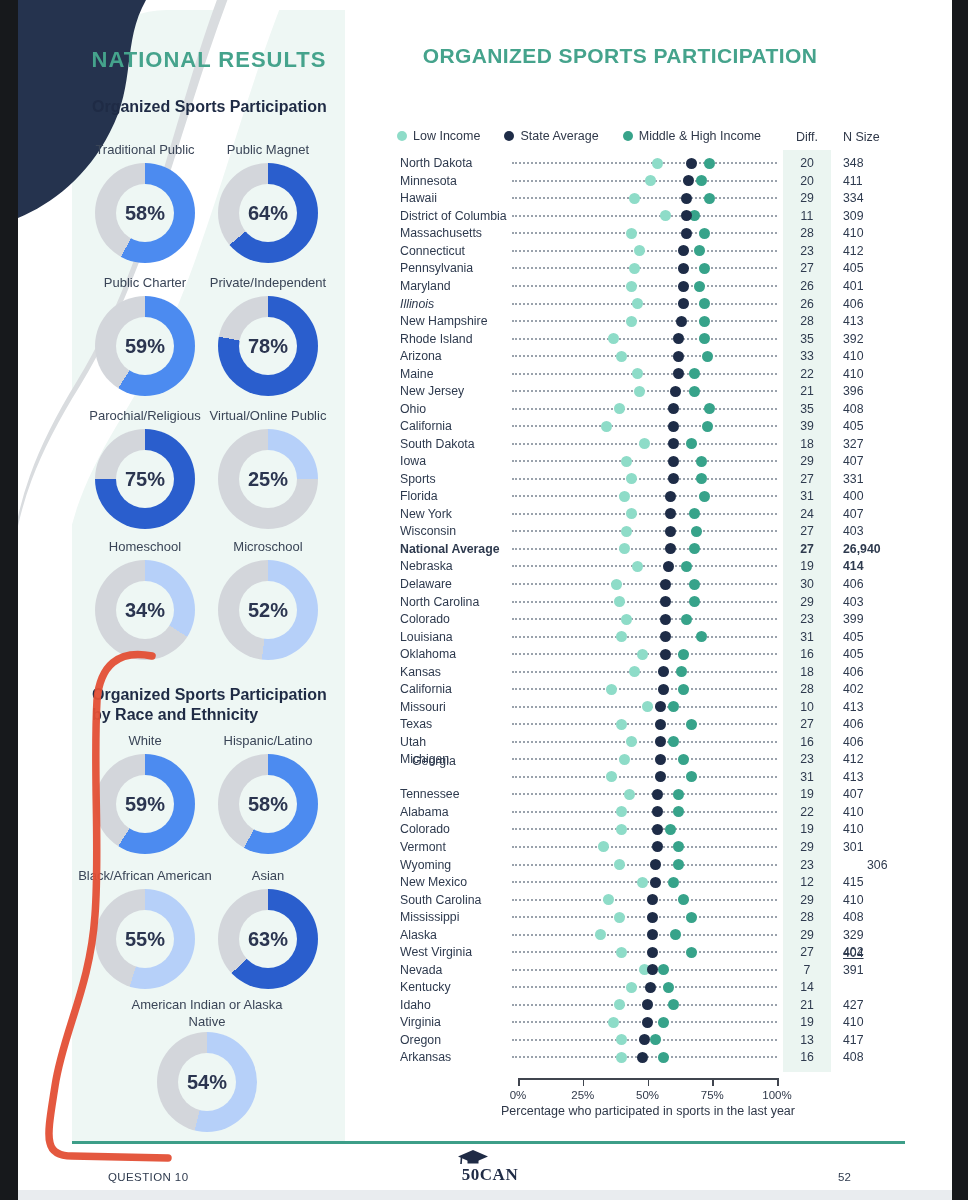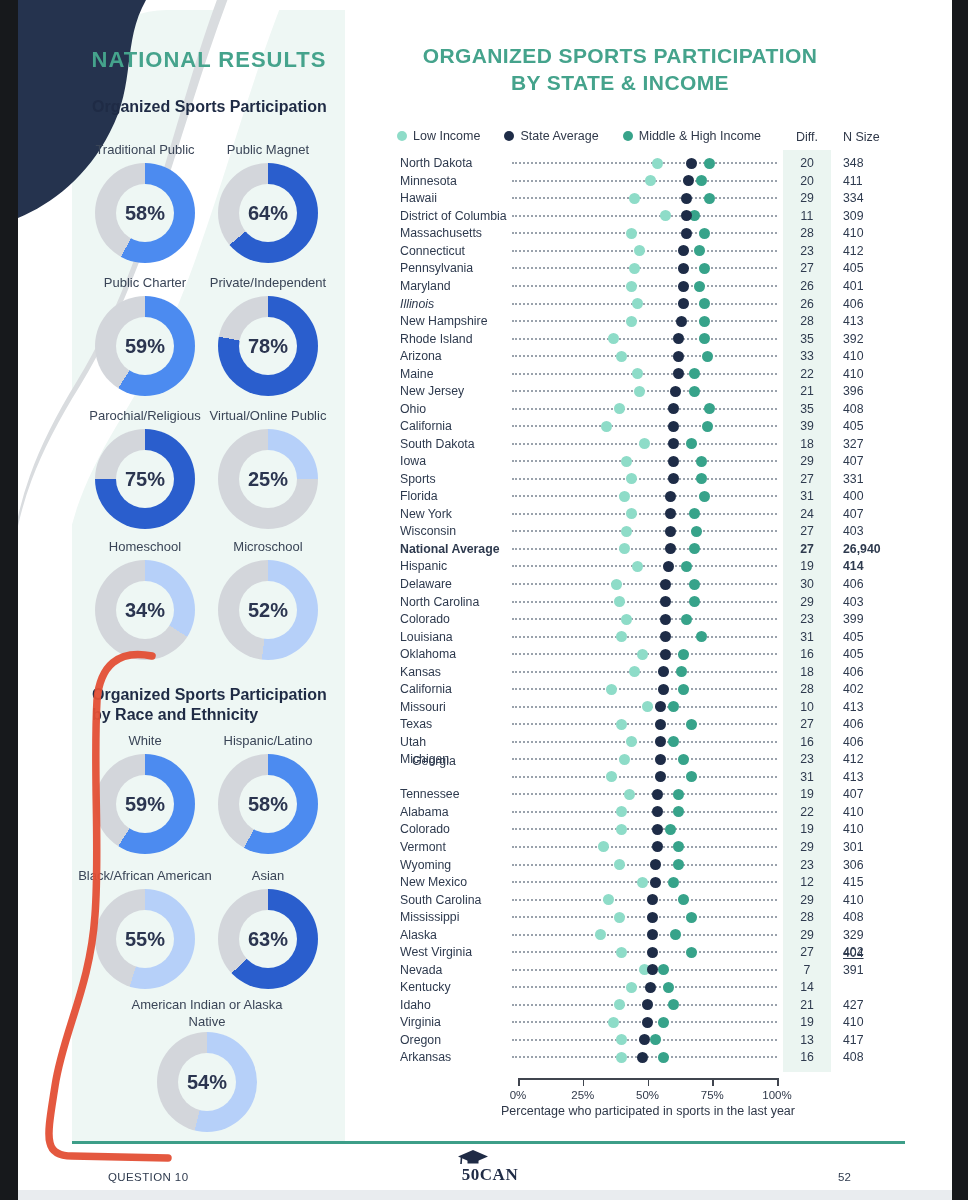--- a/index.html
+++ b/index.html
@@ -124,21 +124,20 @@
       <div class="pct">63%</div>
     </div>
     <div class="donut-label" style="left: 117px; width: 180px; top: 996px;">American Indian or Alaska Native</div>
     <div class="donut" style="left: 157px; top: 1032px; background: conic-gradient(rgb(182, 208, 249) 54%, rgb(211, 214, 219) 0deg);">
       <div class="pct">54%</div>
     </div>
   </div>
 
 <div id="chart-title">
   <div>ORGANIZED SPORTS PARTICIPATION</div>
-  <div>BY STATE &amp; INCOME</div>
 </div>
 <div id="legend">
     <div class="legend-item">
       <div class="legend-dot" style="background: rgb(142, 220, 200);"></div>
       <div>Low Income</div>
     </div>
     <div class="legend-item">
       <div class="legend-dot" style="background: rgb(30, 44, 71);"></div>
       <div>State Average</div>
     </div>
@@ -305,21 +304,21 @@
     <div class="pdot" style="left: 665.31px; top: 525.93px; background: rgb(30, 44, 71);"></div>
     <div class="row-diff" style="top: 524.43px;">27</div>
     <div class="row-n" style="top: 524.43px;">403</div>
     <div class="row-label bold" style="top: 541.96px;">National Average</div>
     <div class="leader" style="top: 547.96px;"></div>
     <div class="pdot" style="left: 618.69px; top: 543.46px; background: rgb(142, 220, 200);"></div>
     <div class="pdot" style="left: 688.62px; top: 543.46px; background: rgb(55, 163, 138);"></div>
     <div class="pdot" style="left: 665.31px; top: 543.46px; background: rgb(30, 44, 71);"></div>
     <div class="row-diff bold" style="top: 541.96px;">27</div>
     <div class="row-n bold" style="top: 541.96px;">26,940</div>
-    <div class="row-label" style="top: 559.49px;">Hispanic</div>
+    <div class="row-label" style="top: 559.49px;">Nebraska</div>
     <div class="leader" style="top: 565.49px;"></div>
     <div class="pdot" style="left: 631.64px; top: 560.99px; background: rgb(142, 220, 200);"></div>
     <div class="pdot" style="left: 680.85px; top: 560.99px; background: rgb(55, 163, 138);"></div>
     <div class="pdot" style="left: 662.72px; top: 560.99px; background: rgb(30, 44, 71);"></div>
     <div class="row-diff" style="top: 559.49px;">19</div>
     <div class="row-n" style="top: 559.49px; font-weight: bold;">414</div>
     <div class="row-label" style="top: 577.02px;">Delaware</div>
     <div class="leader" style="top: 583.02px;"></div>
     <div class="pdot" style="left: 610.92px; top: 578.52px; background: rgb(142, 220, 200);"></div>
     <div class="pdot" style="left: 688.62px; top: 578.52px; background: rgb(55, 163, 138);"></div>
@@ -430,21 +429,21 @@
     <div class="pdot" style="left: 673.08px; top: 841.47px; background: rgb(55, 163, 138);"></div>
     <div class="pdot" style="left: 652.36px; top: 841.47px; background: rgb(30, 44, 71);"></div>
     <div class="row-diff" style="top: 839.97px;">29</div>
     <div class="row-n" style="top: 839.97px;">301</div>
     <div class="row-label" style="top: 857.5px;">Wyoming</div>
     <div class="leader" style="top: 863.5px;"></div>
     <div class="pdot" style="left: 613.51px; top: 859px; background: rgb(142, 220, 200);"></div>
     <div class="pdot" style="left: 673.08px; top: 859px; background: rgb(55, 163, 138);"></div>
     <div class="pdot" style="left: 649.77px; top: 859px; background: rgb(30, 44, 71);"></div>
     <div class="row-diff" style="top: 857.5px;">23</div>
-    <div class="row-n" style="top: 857.5px;">306</div>
+    <div class="row-n" style="top: 857.5px; margin-left: 24px;">306</div>
     <div class="row-label" style="top: 875.03px;">New Mexico</div>
     <div class="leader" style="top: 881.03px;"></div>
     <div class="pdot" style="left: 636.82px; top: 876.53px; background: rgb(142, 220, 200);"></div>
     <div class="pdot" style="left: 667.9px; top: 876.53px; background: rgb(55, 163, 138);"></div>
     <div class="pdot" style="left: 649.77px; top: 876.53px; background: rgb(30, 44, 71);"></div>
     <div class="row-diff" style="top: 875.03px;">12</div>
     <div class="row-n" style="top: 875.03px;">415</div>
     <div class="row-label" style="top: 892.56px;">South Carolina</div>
     <div class="leader" style="top: 898.56px;"></div>
     <div class="pdot" style="left: 603.15px; top: 894.06px; background: rgb(142, 220, 200);"></div>

